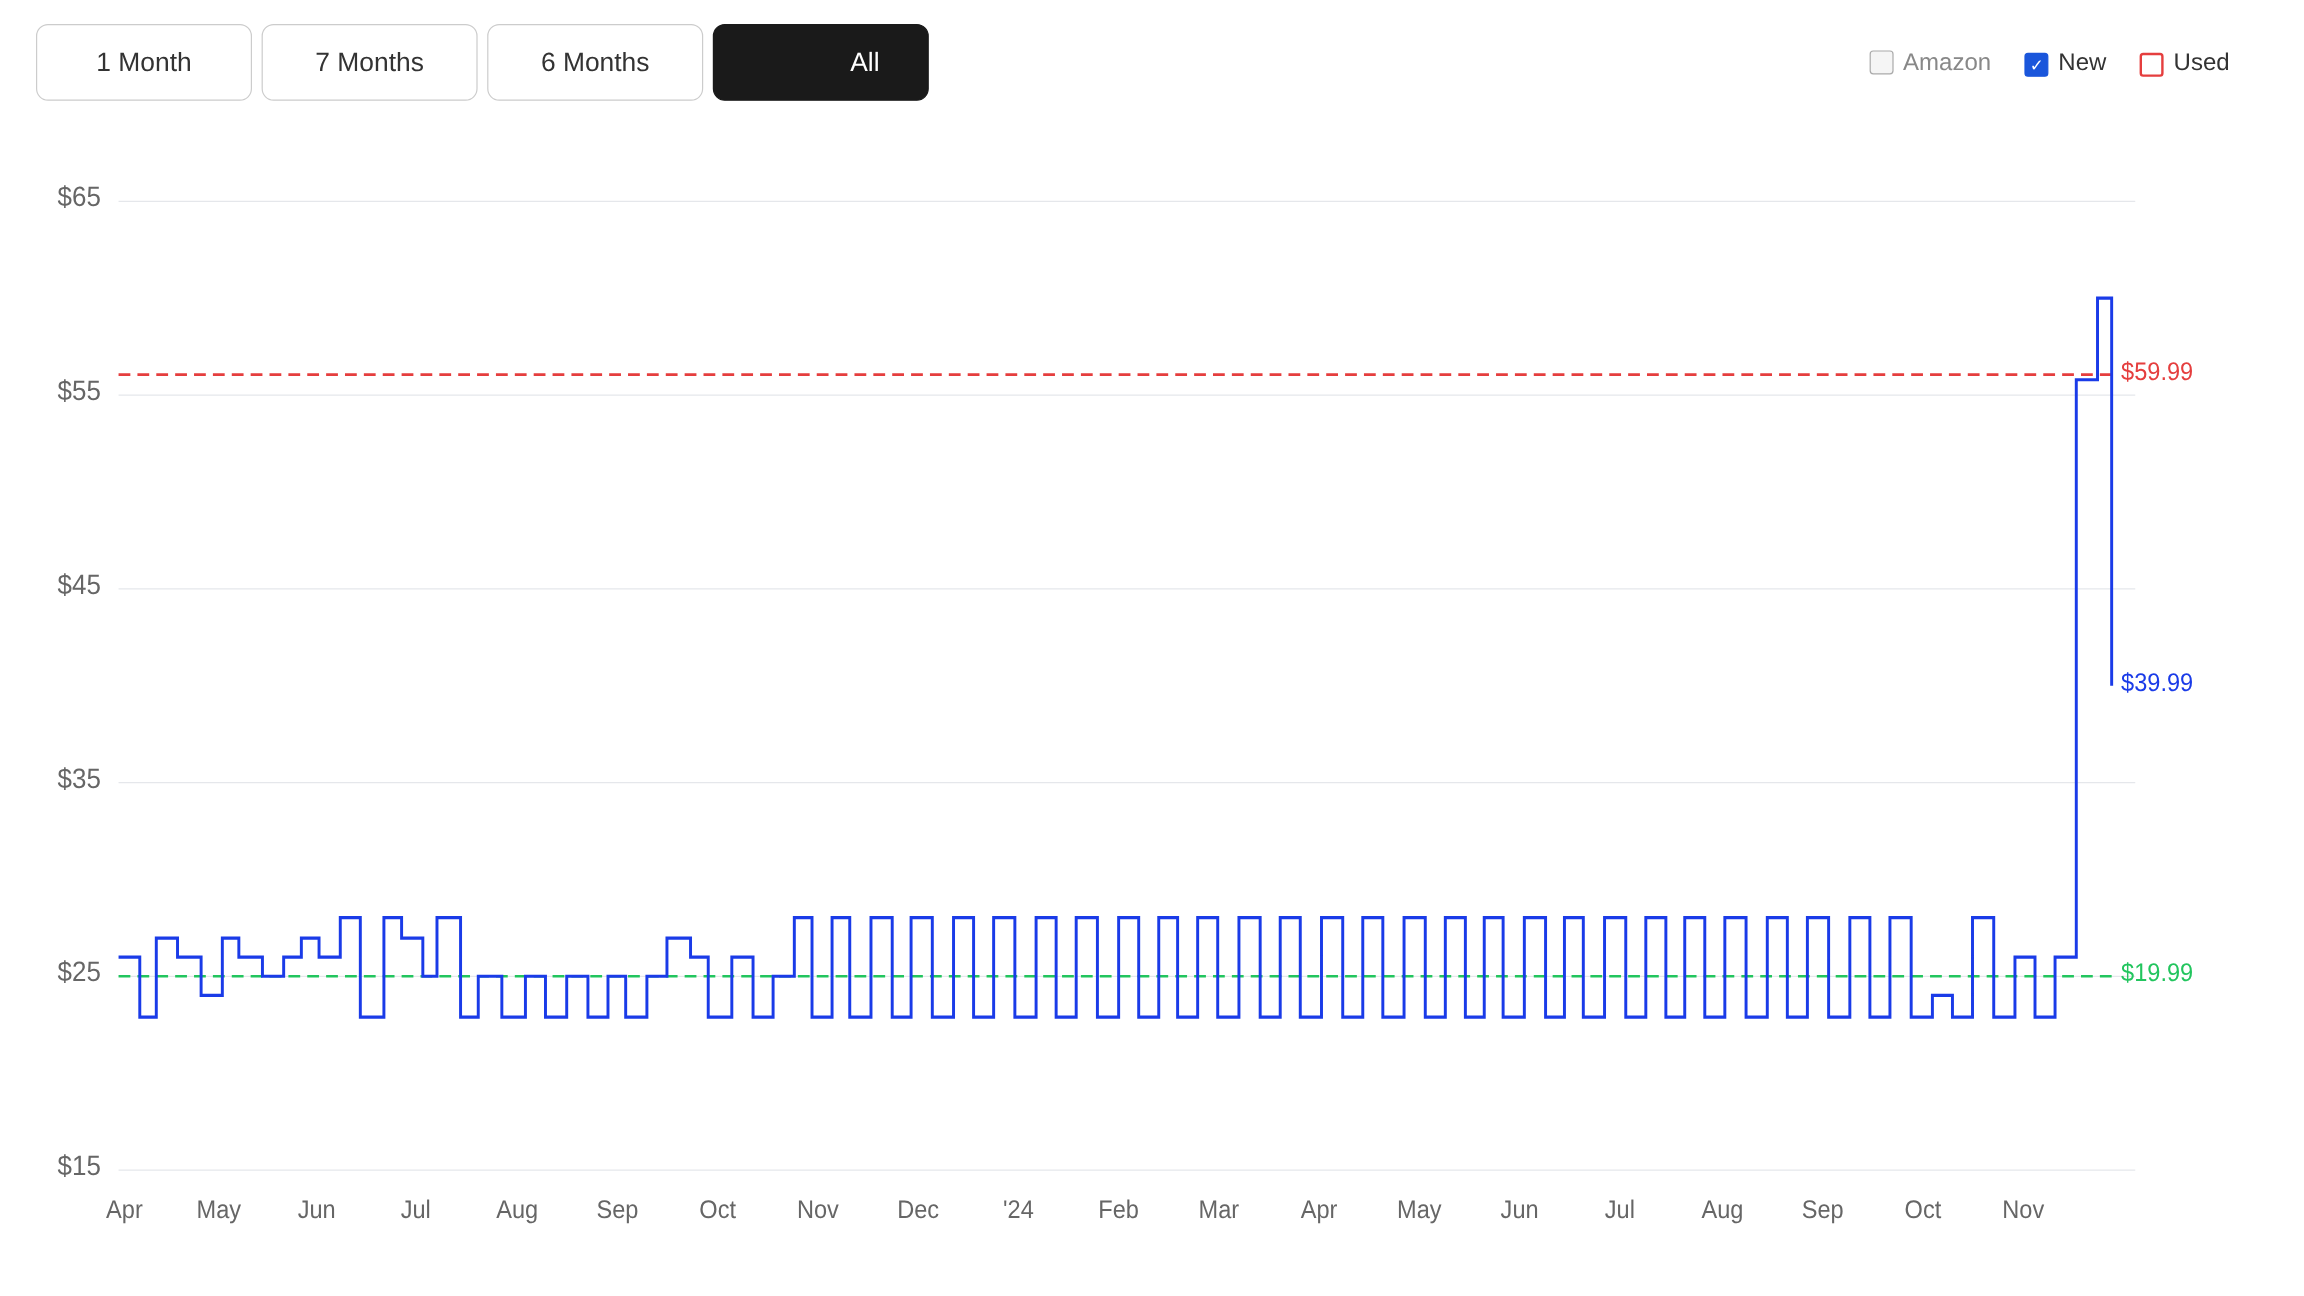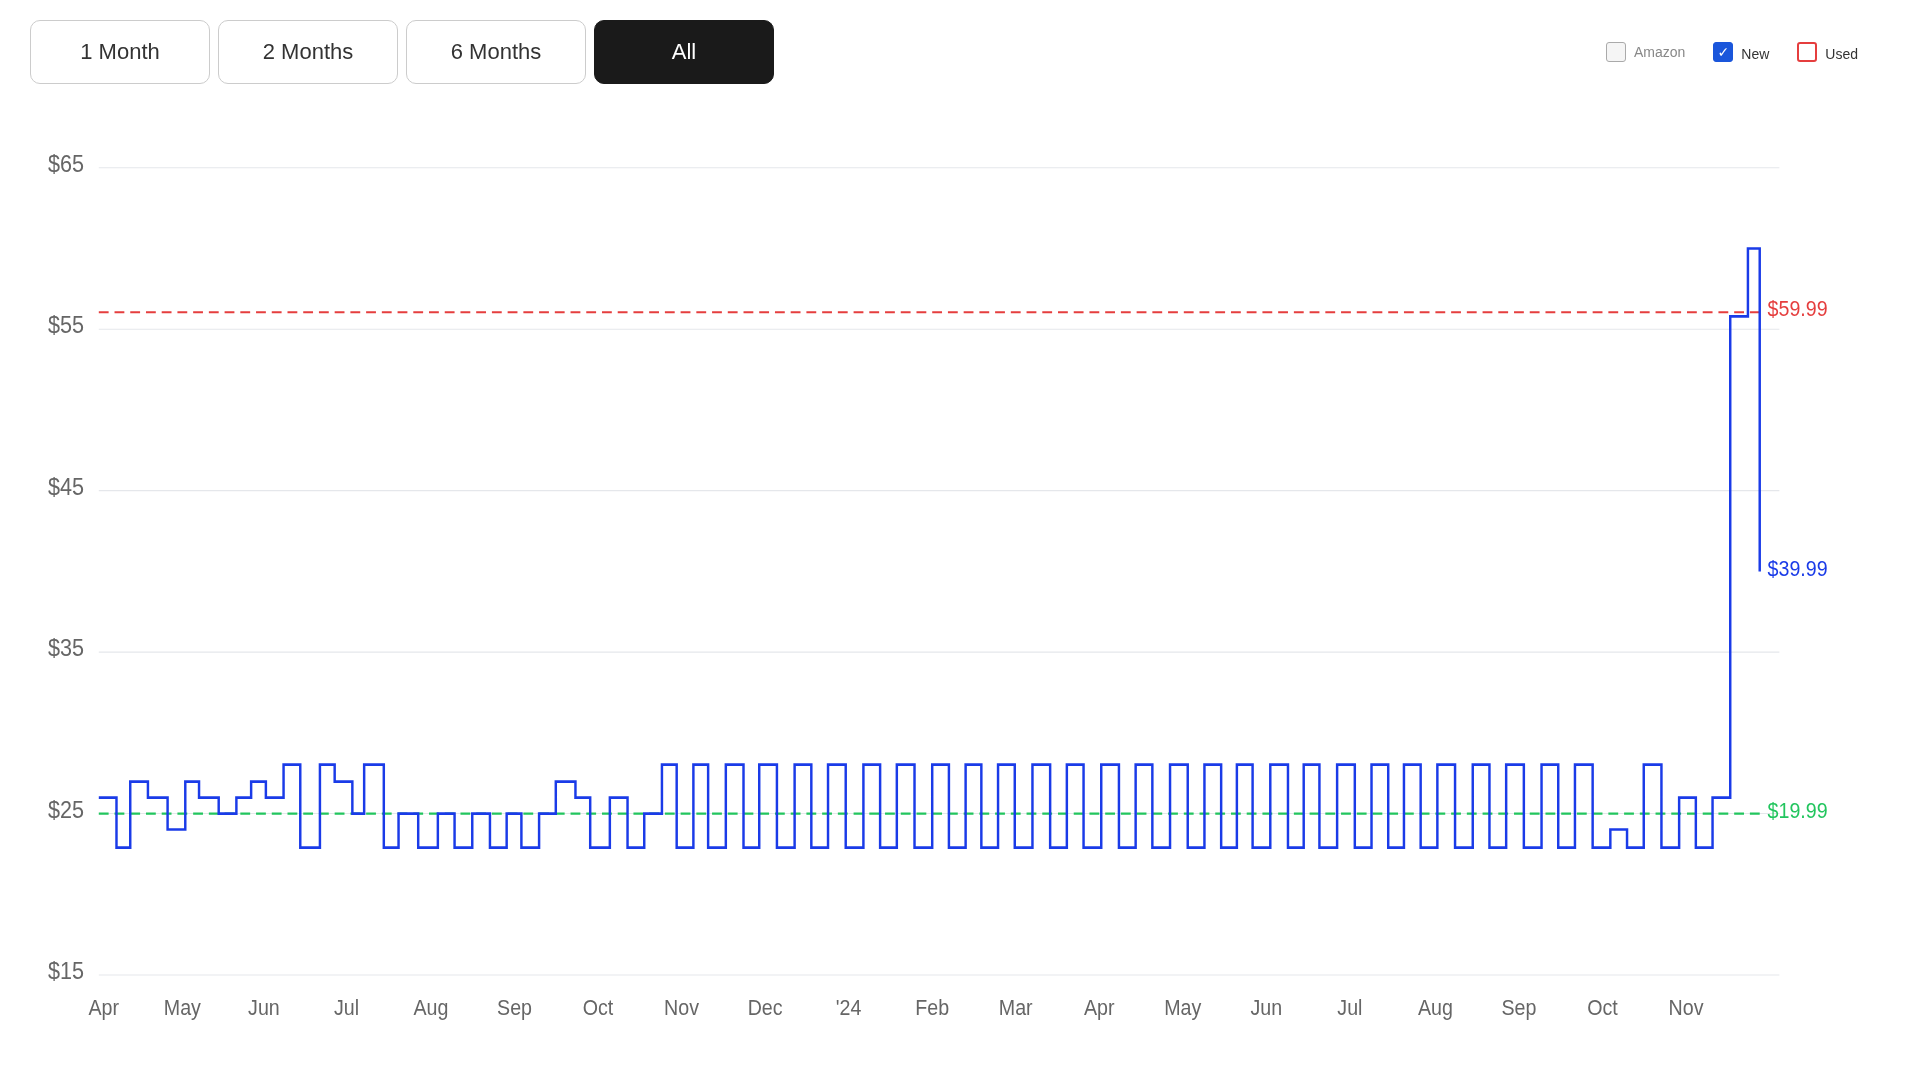--- a/index.html
+++ b/index.html
@@ -35,32 +35,33 @@
       font-weight: 500;
       color: #333;
       cursor: pointer;
       min-width: 180px;
       text-align: center;
     }
     .time-btn.active {
       background: #1a1a1a;
       color: #fff;
       border-color: #1a1a1a;
+      text-align: right;
     }
     .legend {
       margin-left: auto;
       display: flex;
       align-items: center;
       gap: 28px;
     }
     .legend-item {
       display: flex;
       align-items: center;
       gap: 8px;
-      font-size: 14px;
+      font-size: 20px;
       color: #888;
     }
     .legend-item.active-legend {
       color: #333;
       align-items: flex-end;
     }
     .legend-checkbox {
       width: 20px;
       height: 20px;
       border: 1.5px solid #aaa;
@@ -95,21 +96,21 @@
       height: 100%;
     }
   </style>
 </head>
 <body>
 
 <div class="container">
   <div class="toolbar">
     <div class="time-buttons">
       <button class="time-btn">1 Month</button>
-      <button class="time-btn">2 Months</button>
+      <button class="time-btn">7 Months</button>
       <button class="time-btn">6 Months</button>
       <button class="time-btn active">All</button>
     </div>
     <div class="legend">
       <div class="legend-item">
         <div class="legend-checkbox"></div>
         <span>Amazon</span>
       </div>
       <div class="legend-item active-legend">
         <div class="legend-checkbox checked-blue"></div>

